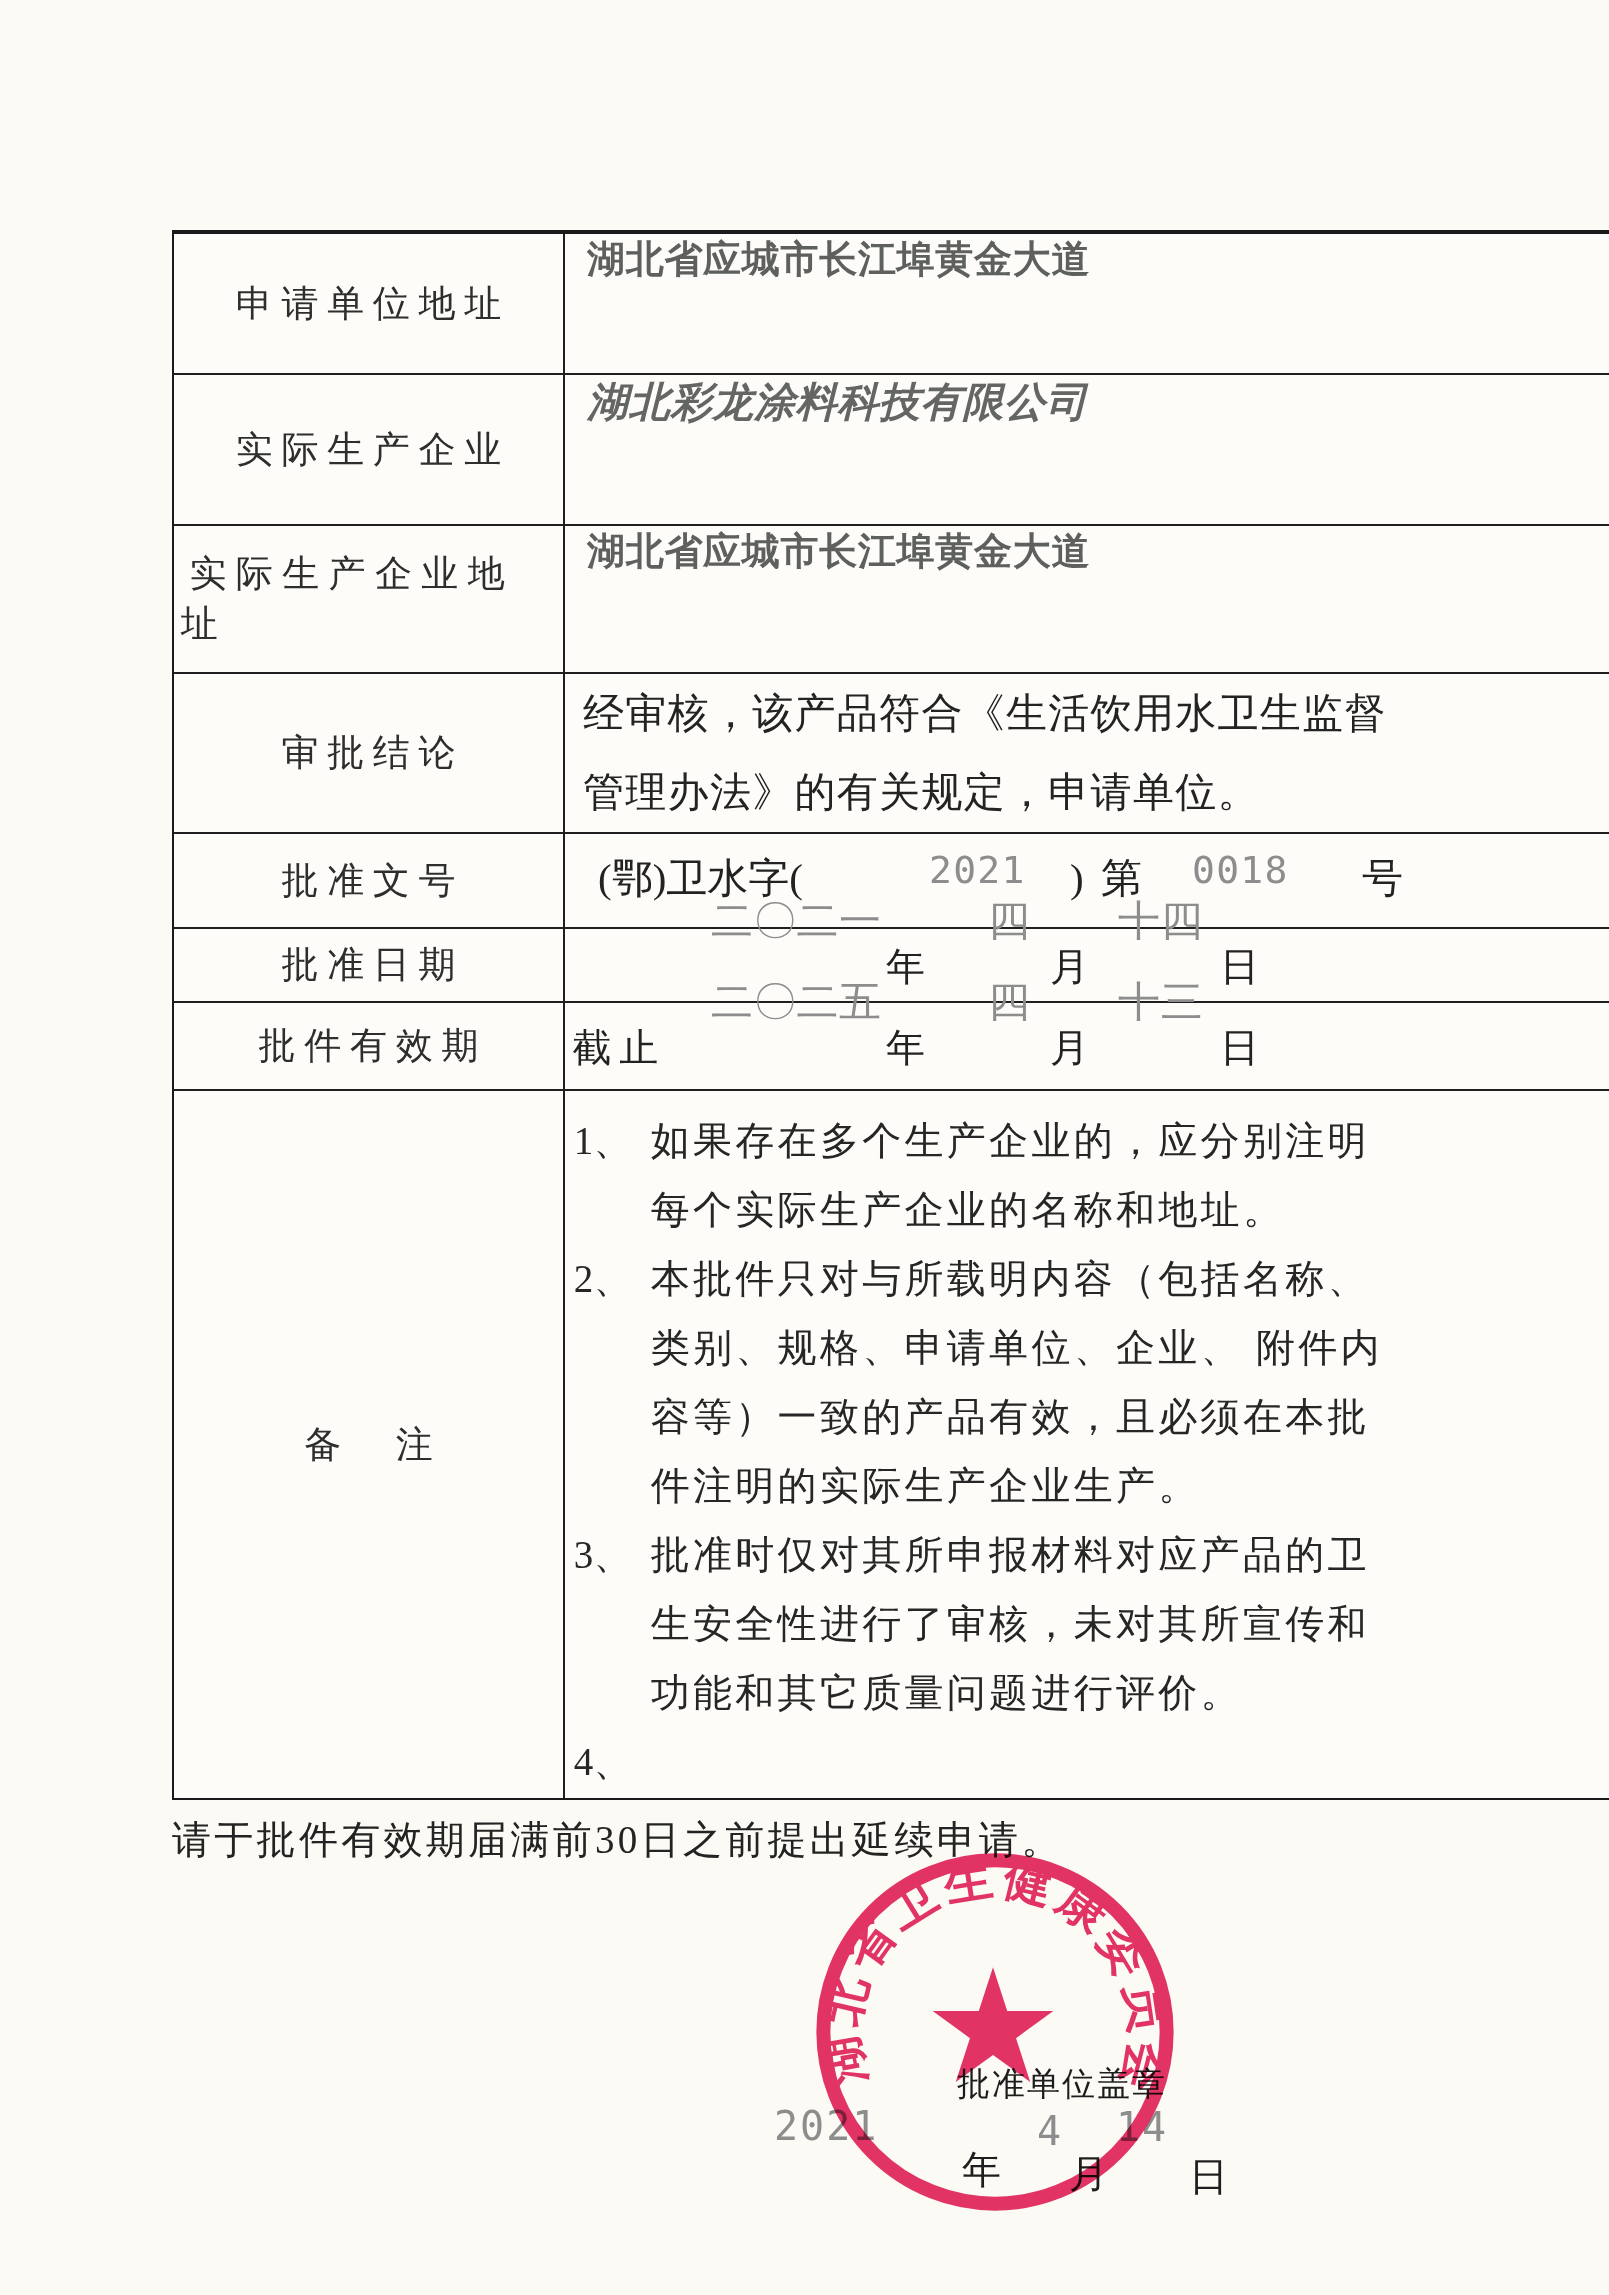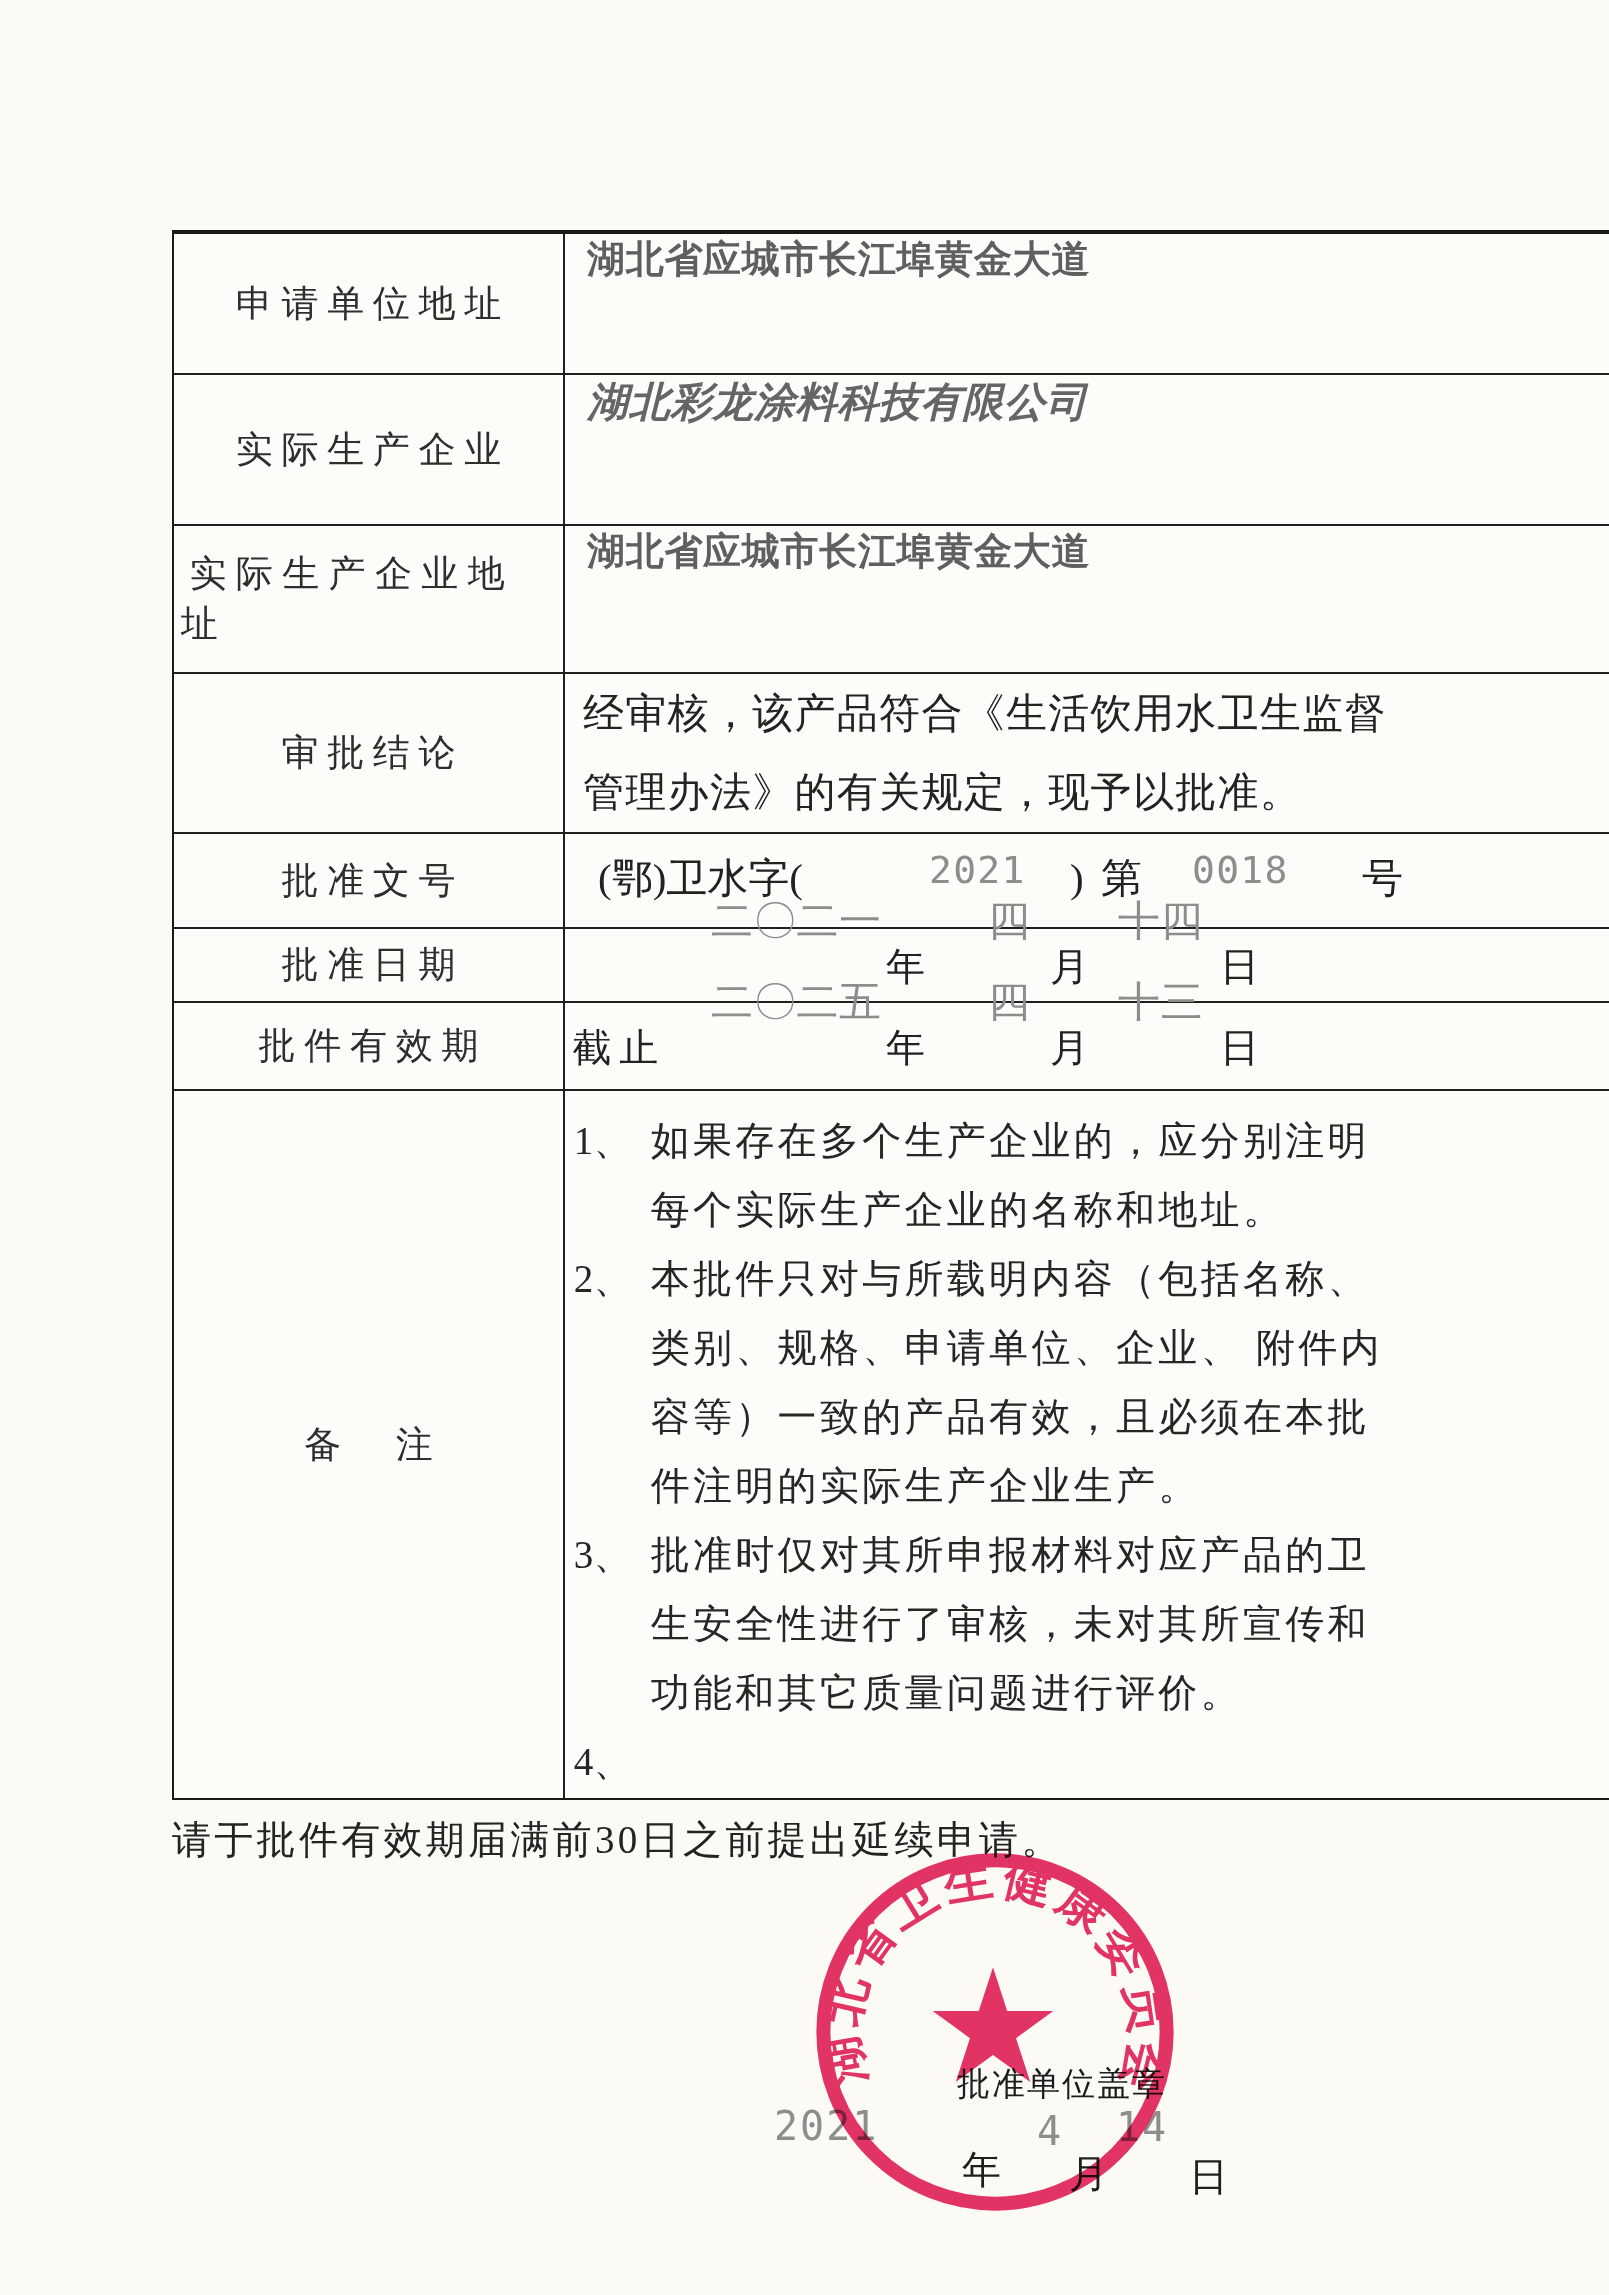--- a/index.html
+++ b/index.html
@@ -109,21 +109,21 @@
       <span>实际生产企业地址</span>
     </div>
     <div class="cell val-print rline">
       <span>湖北省应城市长江埠黄金大道</span>
     </div>
 
     <div class="cell lab rline">
       <span>审批结论</span>
     </div>
     <div class="cell val-text rline">
-      <div class="wrap">经审核，该产品符合《生活饮用水卫生监督管理办法》的有关规定，现予以批准。</div>
+      <div class="wrap">经审核，该产品符合《生活饮用水卫生监督管理办法》的有关规定，申请单位。</div>
     </div>
 
     <div class="cell lab rline">
       <span>批准文号</span>
     </div>
     <div class="cell rline row-no">
       <span class="abs" style="left:33px">(鄂)卫水字(</span>
       <span class="abs gray-print" style="left:364px">2021</span>
       <span class="abs mid-gap" style="left:505px">)第</span>
       <span class="abs gray-print" style="left:627px">0018</span>

